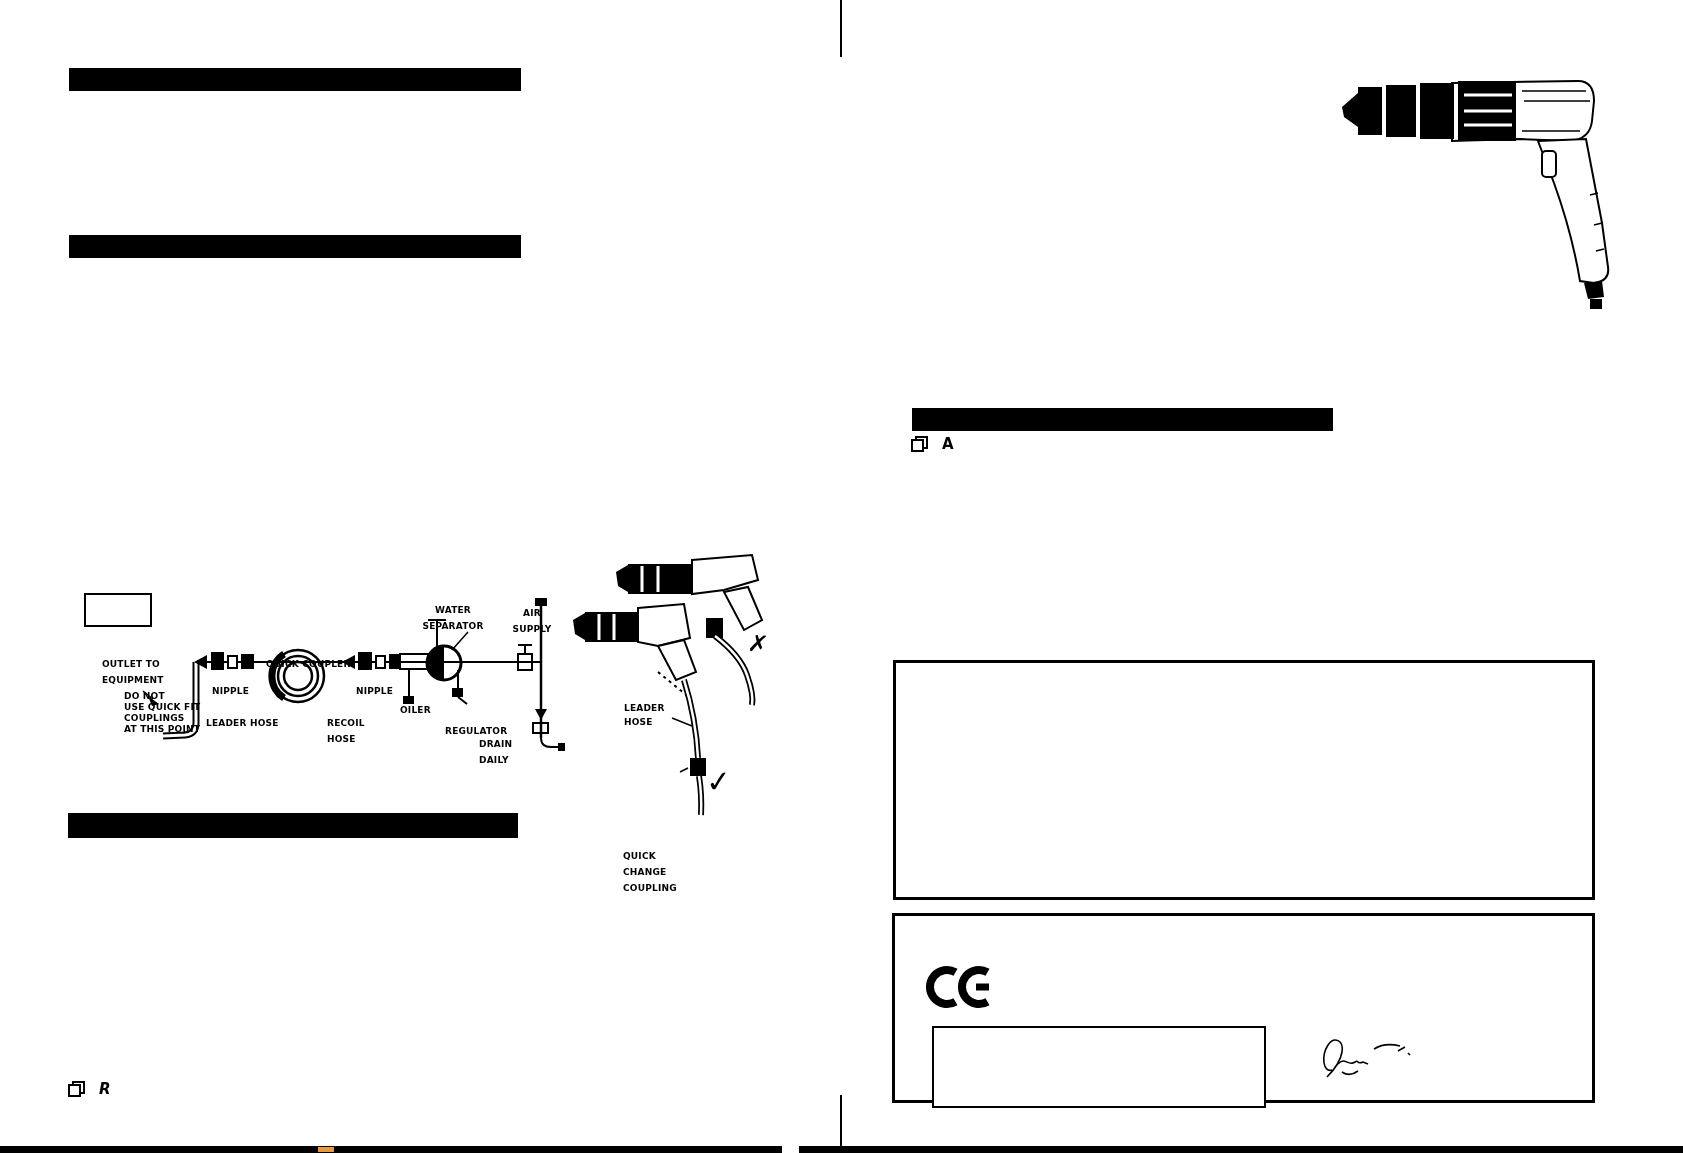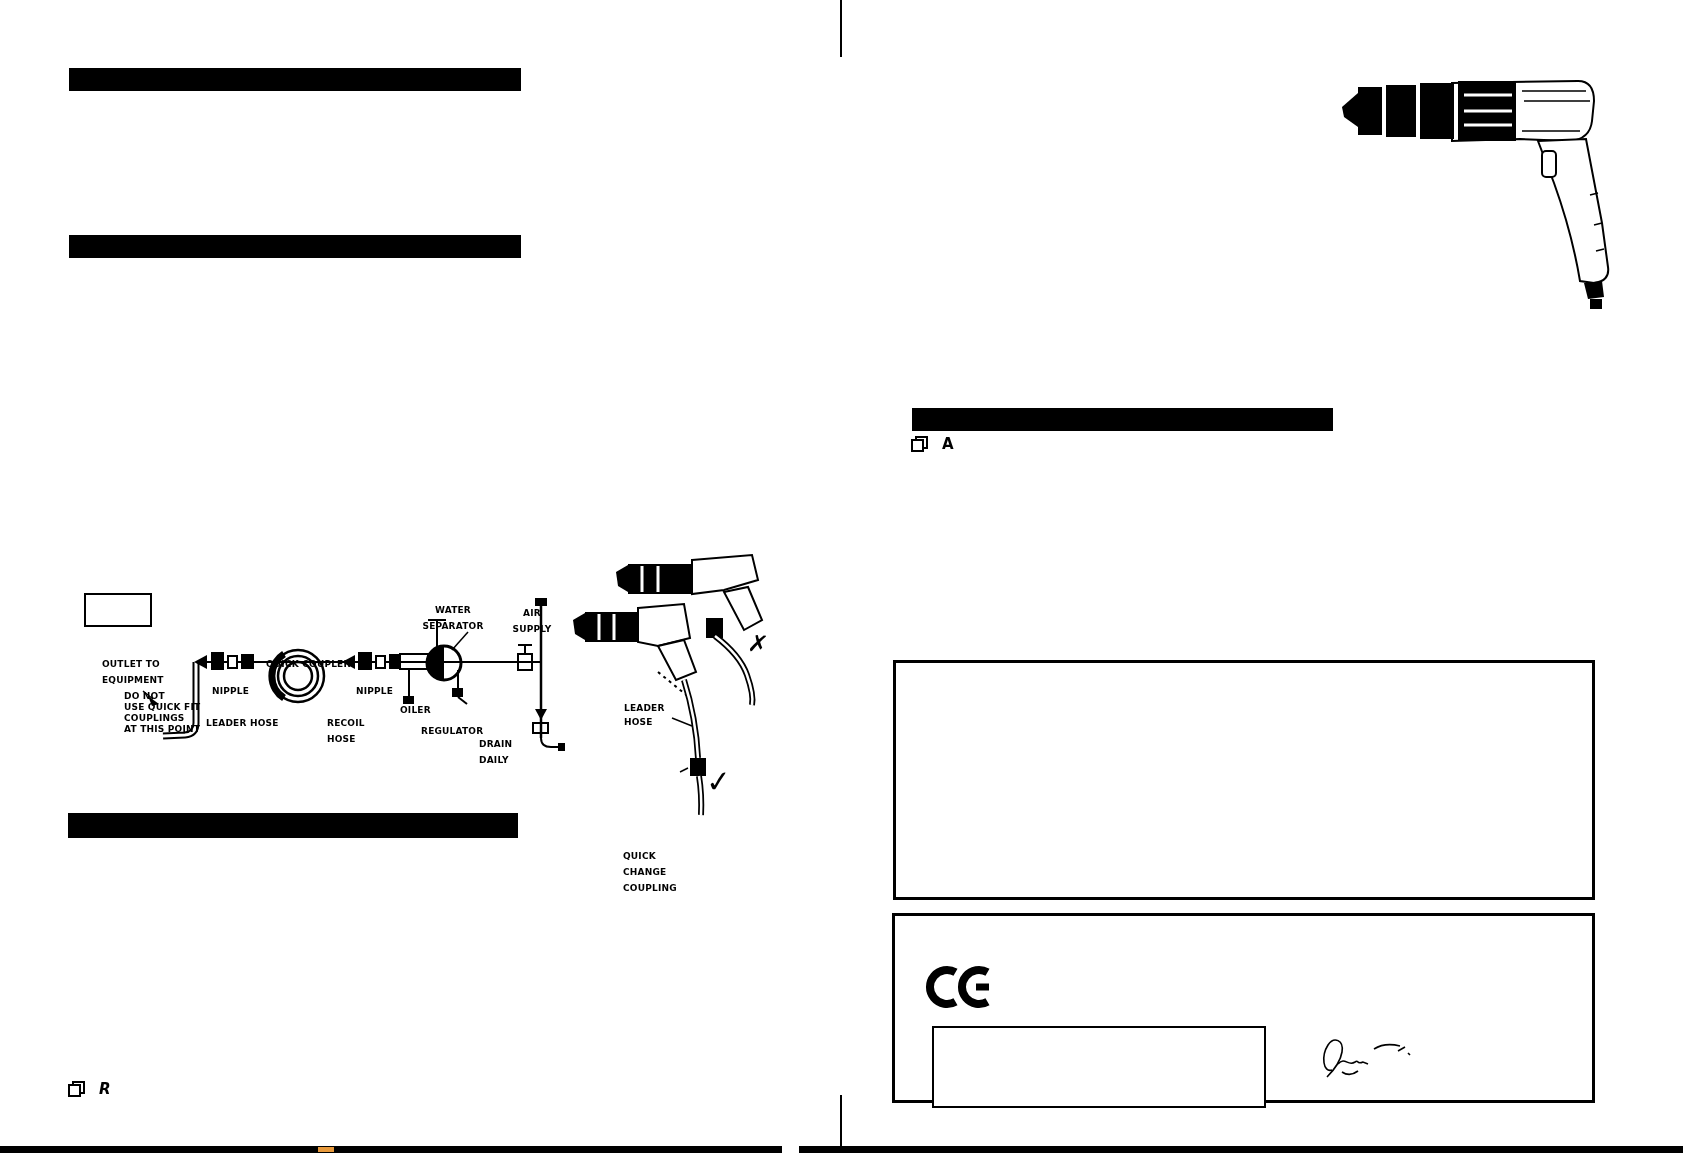--- a/index.html
+++ b/index.html
@@ -133,21 +133,21 @@
 AT THIS POINT</div>
   <div class="lbl" style="left:266px;top:656px;text-align:right;">QUICK COUPLER</div>
   <div class="lbl" style="left:212px;top:683px;">NIPPLE</div>
   <div class="lbl" style="left:206px;top:715px;">LEADER HOSE</div>
   <div class="lbl" style="left:303px;top:715px;margin-left:24px;">RECOIL
 HOSE</div>
   <div class="lbl" style="left:356px;top:683px;">NIPPLE</div>
   <div class="lbl" style="left:400px;top:702px;">OILER</div>
   <div class="lbl" style="left:479px;top:736px;">DRAIN
 DAILY</div>
-  <div class="lbl" style="left:421px;top:723px;">REGULATOR</div>
+  <div class="lbl" style="left:445px;top:723px;">REGULATOR</div>
   <div class="lbl center" style="left:421px;top:602px;width:64px;">WATER
 SEPARATOR</div>
   <div class="lbl center" style="left:512px;top:605px;width:40px;">AIR
 SUPPLY</div>
 
   <div class="lbl" style="left:624px;top:701px;line-height:14px;">LEADER
 HOSE</div>
   <div class="lbl" style="left:623px;top:808px;margin-top:40px;">QUICK
 CHANGE
 COUPLING</div>

